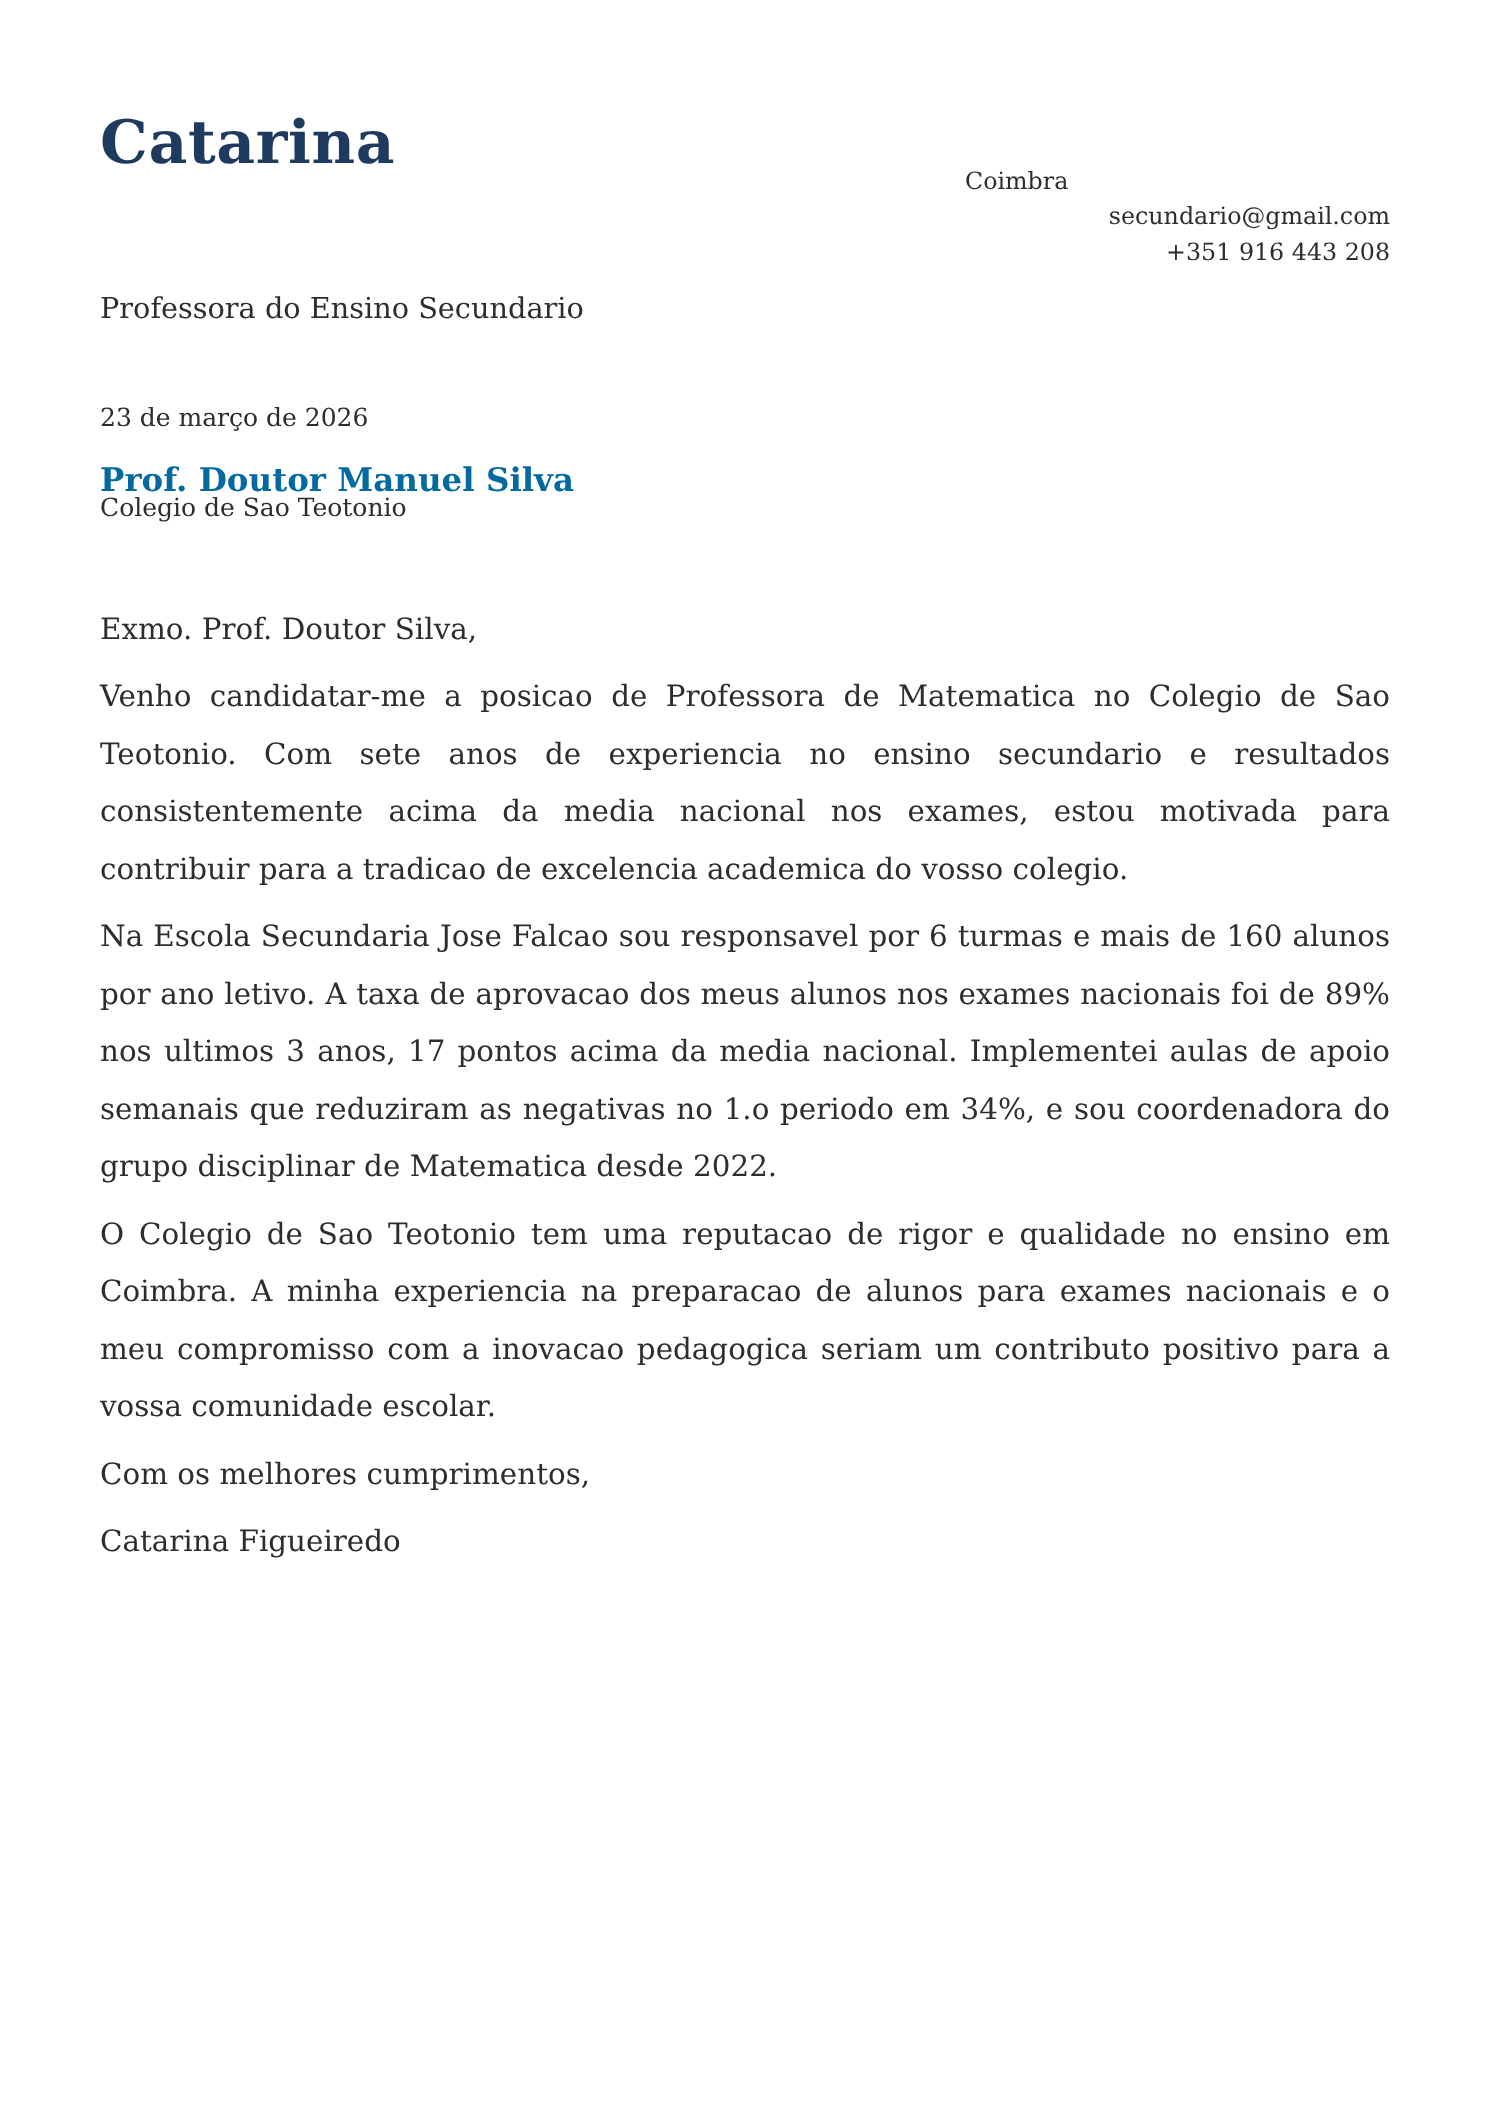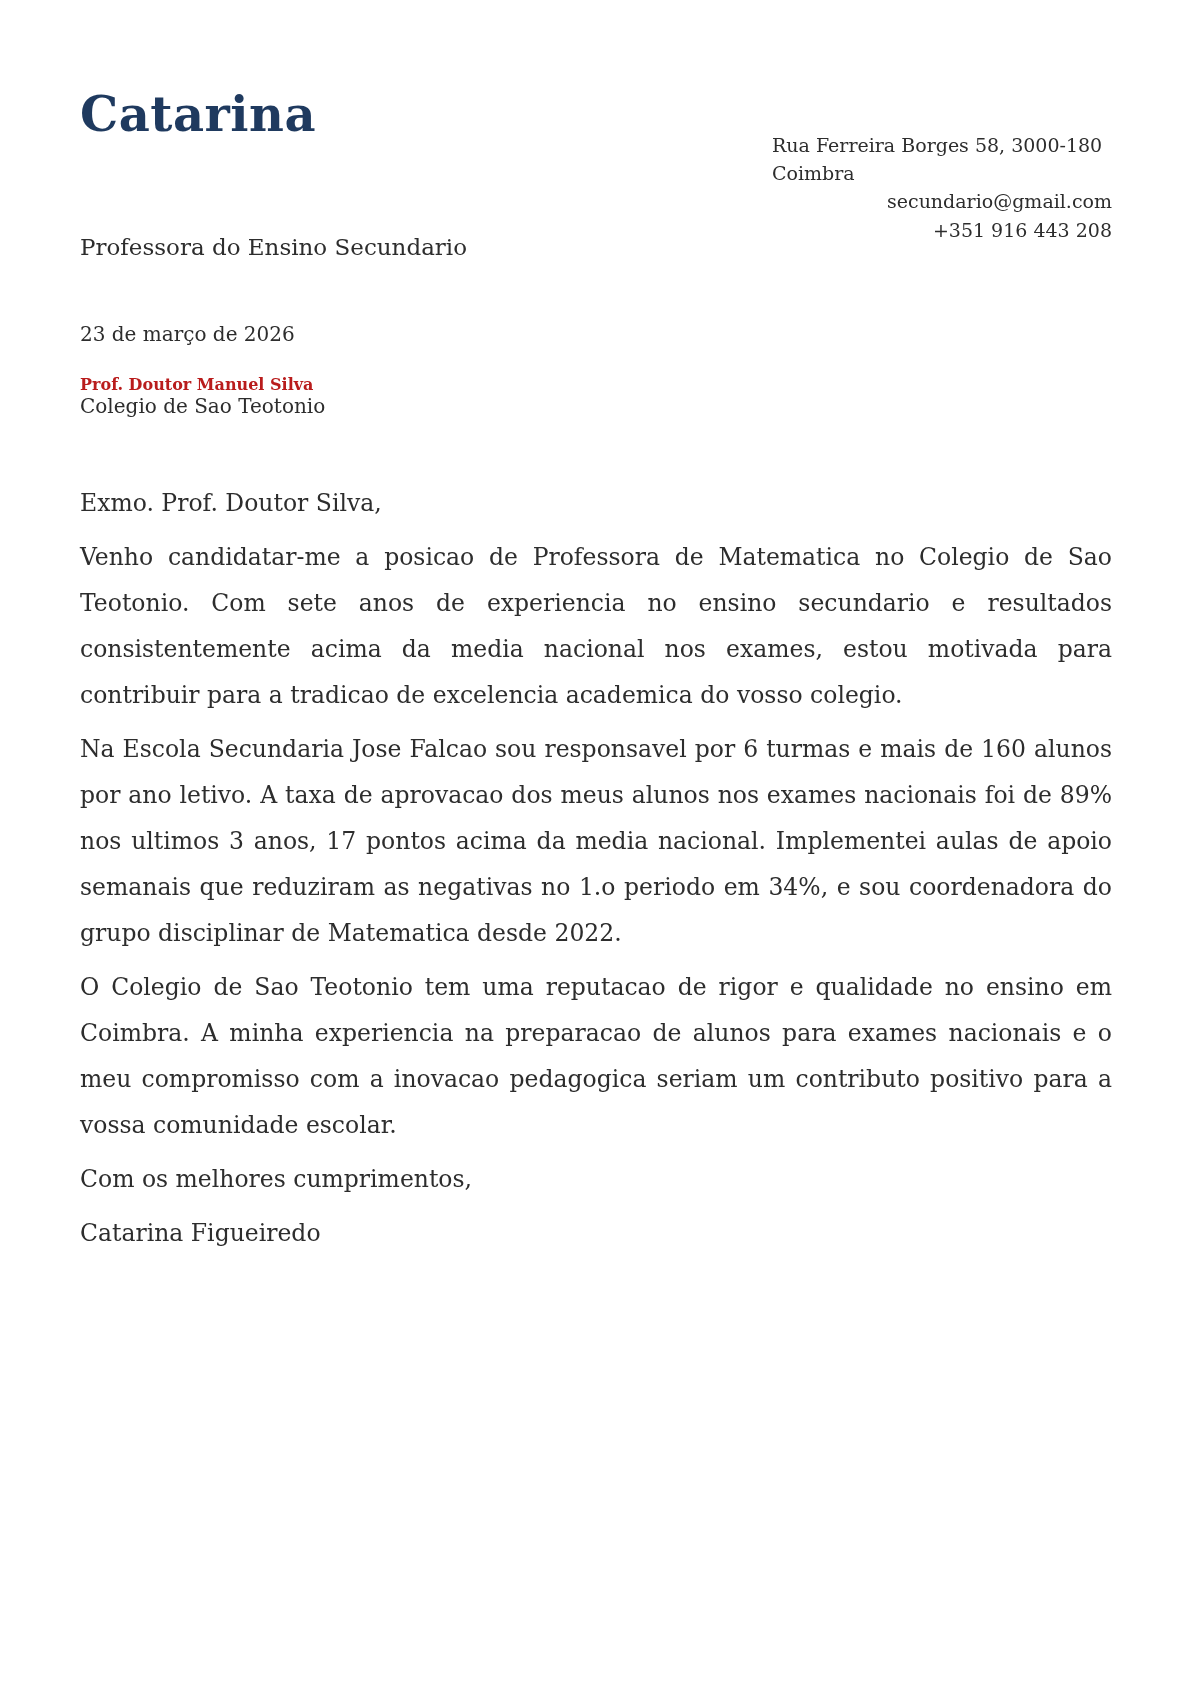--- a/index.html
+++ b/index.html
@@ -64,23 +64,23 @@
     position: absolute;
     left: 0;
     top: 320px;
     font-size: 20px;
     line-height: 28px;
   }
   .recipient-name {
     position: absolute;
     left: 0;
     top: 370px;
-    font-size: 16px;
+    font-size: 26px;
     font-weight: bold;
-    color: #b91c1c;
+    color: #0369a1;
     line-height: 30px;
   }
   .recipient-org {
     position: absolute;
     left: 0;
     top: 392px;
     font-size: 20px;
     line-height: 28px;
   }
   .body {
@@ -103,21 +103,20 @@
 
 <div class="page">
   <div class="header">
     <h1 class="name">
       <span>Catarina</span><br>
     </h1>
     <div class="subtitle">Professora do Ensino Secundario</div>
 
     <div class="contact">
       <div class="address">
-        <div>Rua Ferreira Borges 58, 3000-180</div>
         <div>Coimbra</div>
       </div>
       <div>secundario@gmail.com</div>
       <div>+351 916 443 208</div>
     </div>
   </div>
 
   <div class="date">23 de março de 2026</div>
 
   <div class="recipient-name">Prof. Doutor Manuel Silva</div>

